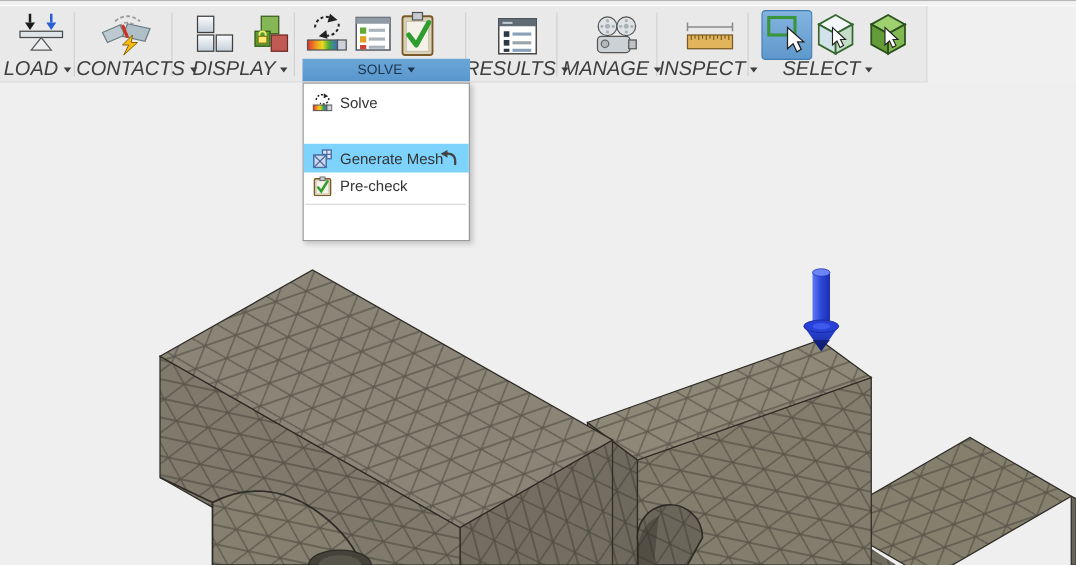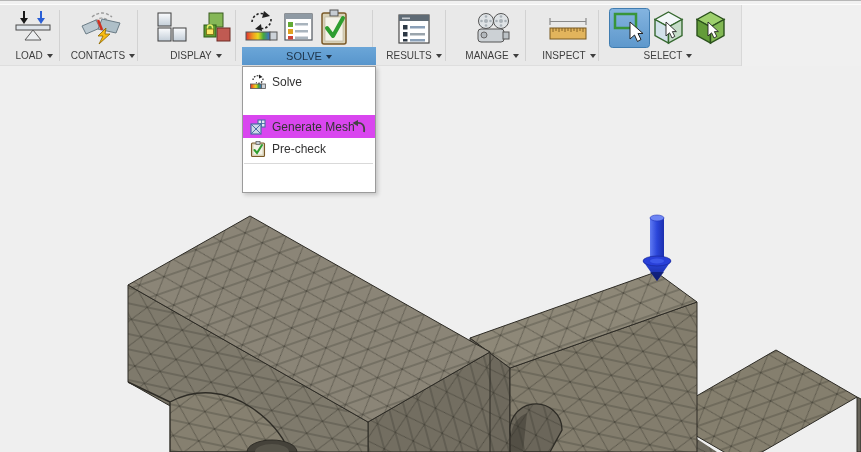--- a/index.html
+++ b/index.html
@@ -11,36 +11,36 @@
   .top-edge{position:absolute;left:0;top:0;width:861px;height:1px;background:#b7b7b7;}
   .top-strip{position:absolute;left:0;top:1px;width:861px;height:3px;background:#f1f1f1;}
   .top-strip2{position:absolute;left:0;top:4px;width:861px;height:1px;background:#fcfcfc;}
 
   
   .toolbar{position:absolute;left:0;top:5px;width:741px;height:61px;background:#e9e9e9;z-index:2;}
   .toolbar-end{position:absolute;left:741px;top:5px;width:120px;height:61px;background:#f0f0f0;z-index:2;border-left:1px solid #d8d8d8;}
   .toolbar-bottom{position:absolute;left:0;top:65px;width:741px;height:1px;background:#dedede;z-index:2;}
   .tb-div{position:absolute;top:5px;width:1px;height:51px;background:#d2d2d2;}
   .tb-icon{position:absolute;}
-  .tb-label{position:absolute;height:14px;font-size:10px;color:#3e3e3e;text-align:center;
-            white-space:nowrap;cursor:default;line-height:14px;}
+  .tb-label{position:absolute;height:14px;font-size:16px;color:#3e3e3e;text-align:left;
+            white-space:nowrap;cursor:default;line-height:14px;font-style:italic;}
   .caret{display:inline-block;width:0;height:0;border-left:3.5px solid transparent;
          border-right:3.5px solid transparent;border-top:4px solid #3e3e3e;margin-left:4px;vertical-align:middle;}
   .solve-bar{position:absolute;left:237px;top:42px;width:134px;height:19px;
              background:linear-gradient(#6ba6d8,#5795cc);text-align:center;line-height:19px;
              font-size:11px;color:#1d3349;}
   .solve-bar .caret{border-top-color:#1d3349;}
 
   
   .menu{position:absolute;left:242px;top:66px;width:132px;height:125px;background:#ffffff;
         border:1px solid #9b9b9b;box-shadow:2px 2px 4px rgba(0,0,0,0.18);z-index:3;}
   .menu-item{position:absolute;left:0;width:132px;height:22px;display:flex;align-items:center;
              font-size:12px;color:#333;cursor:default;}
   .menu-item .mi-icon{margin-left:7px;margin-right:6px;flex:0 0 16px;height:16px;}
-  .menu-item.hl{background:#d946ef;height:23px;text-align:right;}
+  .menu-item.hl{background:#7dd3fc;height:23px;text-align:right;}
   .menu-sep{position:absolute;left:1px;width:129px;height:1px;background:#d9d9d9;}
   .mi-trail{position:absolute;right:7px;top:3px;}
 
   
   .viewport{position:absolute;left:0;top:66px;width:861px;height:386px;z-index:1;}
 </style>
 </head>
 <body>
 
 <div id="app">

